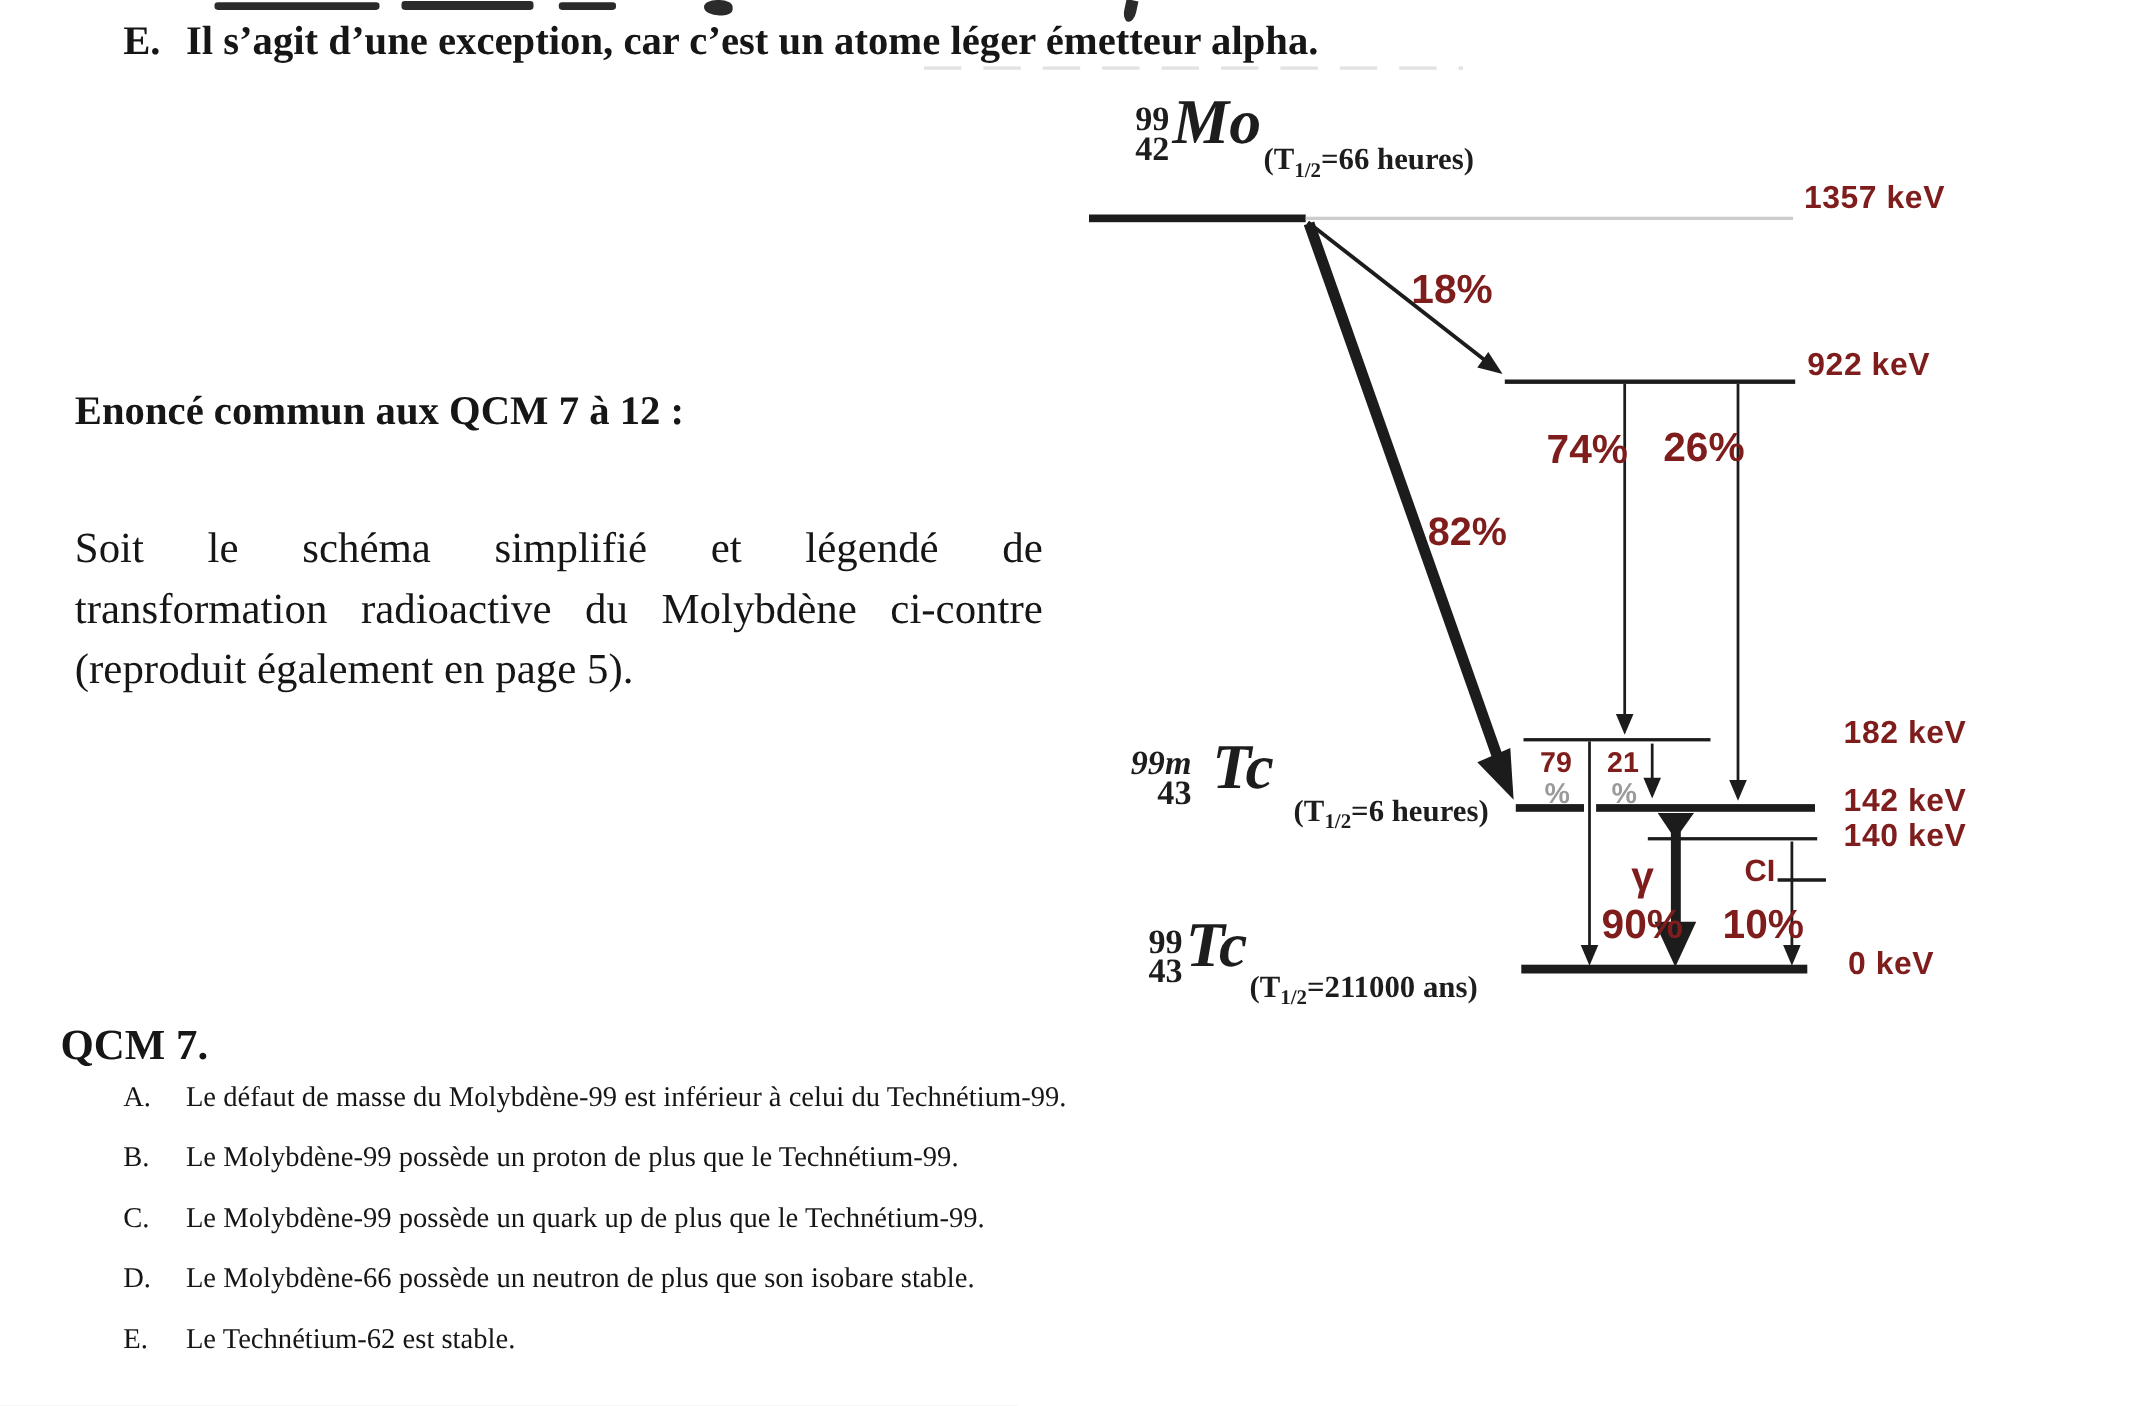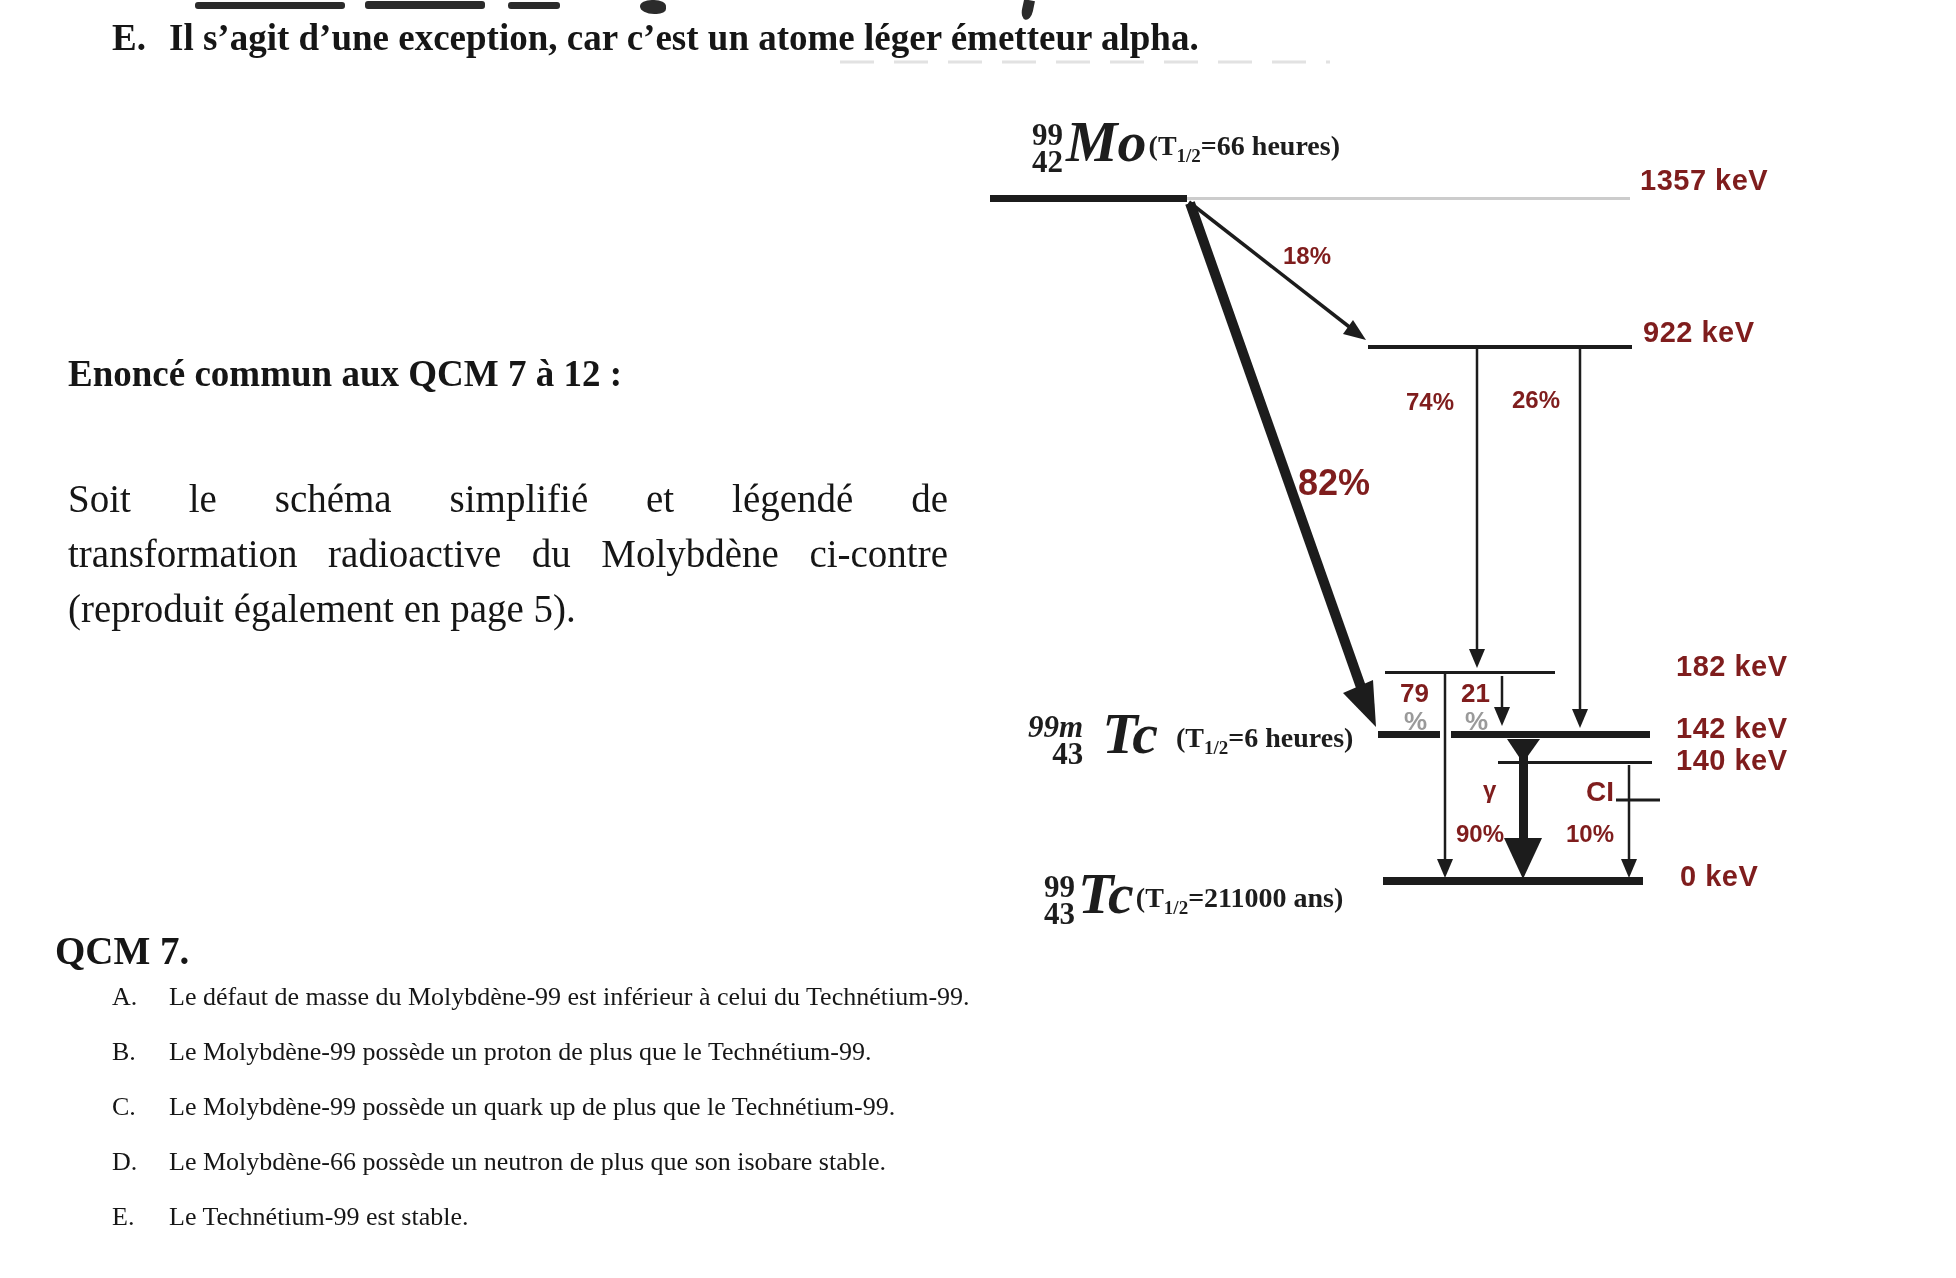--- a/index.html
+++ b/index.html
@@ -19,27 +19,27 @@
     position:absolute;left:68px;width:880px;font-size:39px;
     text-align:justify;text-align-last:justify;white-space:normal;
   }
   .para-left{position:absolute;left:68px;font-size:39px;white-space:nowrap;}
   
   .dlabel{
     position:absolute;font-family:"Liberation Sans","DejaVu Sans",sans-serif;
     font-weight:bold;color:#7f1d1d;white-space:nowrap;
   }
   .energy{font-size:29px;letter-spacing:.5px;}
-  .pct{font-size:24px;}
+  .pct{font-size:37px;}
   .pct-big{font-size:36px;}
   .pct-sm{font-size:26px;}
   .pct-gray{color:#9a9a9a;}
   
   .nuclide{
-    position:absolute;display:flex;align-items:flex-end;
+    position:absolute;display:flex;align-items:flex-start;
     font-family:"Liberation Serif","DejaVu Serif",serif;font-weight:bold;color:#1d1d1d;
     white-space:nowrap;
   }
   .aznum{display:flex;flex-direction:column;align-items:flex-end;
     font-size:31px;line-height:27px;transform:translateY(8px);}
   .sym{font-size:58px;line-height:50px;font-style:italic;margin-left:3px;}
   .hl{font-size:28px;margin-left:2px;}
   .hl sub{font-size:19px;}
   .hl-mo{margin-top:44px;}
   .hl-tcm{margin-top:50px;}
@@ -74,21 +74,21 @@
   <div class="opt" style="top:1037px;">
     <span class="letter">B.</span><span>Le Molybdène-99 possède un proton de plus que le Technétium-99.</span>
   </div>
   <div class="opt" style="top:1092px;">
     <span class="letter">C.</span><span>Le Molybdène-99 possède un quark up de plus que le Technétium-99.</span>
   </div>
   <div class="opt" style="top:1147px;">
     <span class="letter">D.</span><span>Le Molybdène-66 possède un neutron de plus que son isobare stable.</span>
   </div>
   <div class="opt" style="top:1202px;">
-    <span class="letter">E.</span><span>Le Technétium-99 est stable.</span>
+    <span class="letter">E.</span><span>Le Technétium-62 est stable.</span>
   </div>
 
   <svg width="1956" height="1278" viewBox="0 0 1956 1278">
 
     <line x1="840" y1="62" x2="1330" y2="62" stroke="#e2e2e2" stroke-width="3" stroke-dasharray="34 20"></line>
 
     <rect x="990" y="195" width="197" height="7" fill="#1c1c1c"></rect>
     <rect x="1187" y="197" width="443" height="3" fill="#cccccc"></rect>
     <rect x="1368" y="345" width="264" height="4" fill="#1c1c1c"></rect>
     <rect x="1385" y="671" width="170" height="3" fill="#1c1c1c"></rect>

